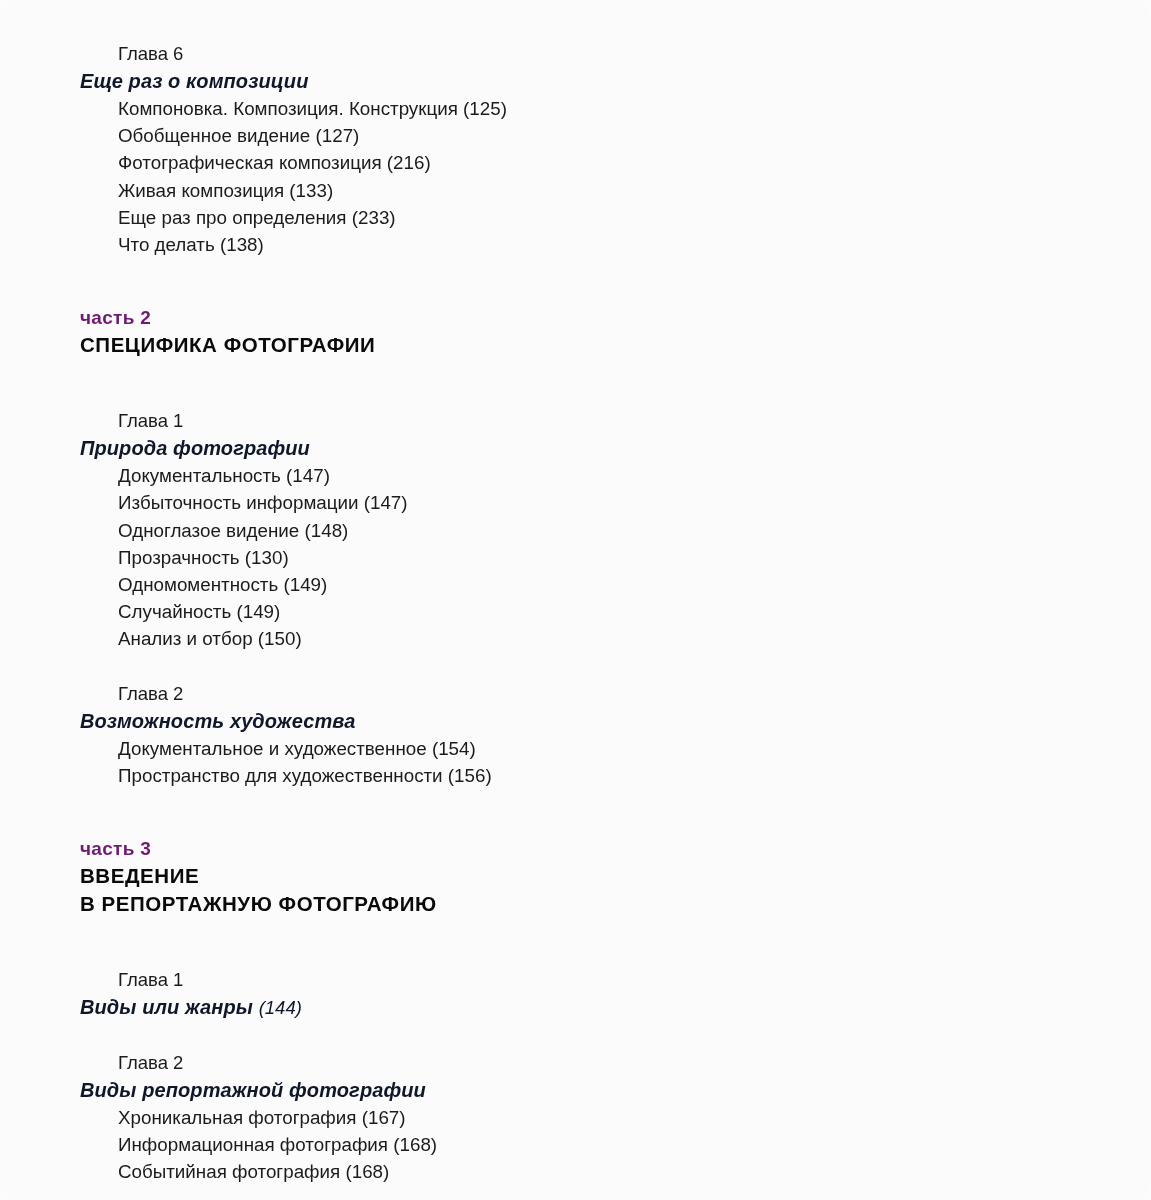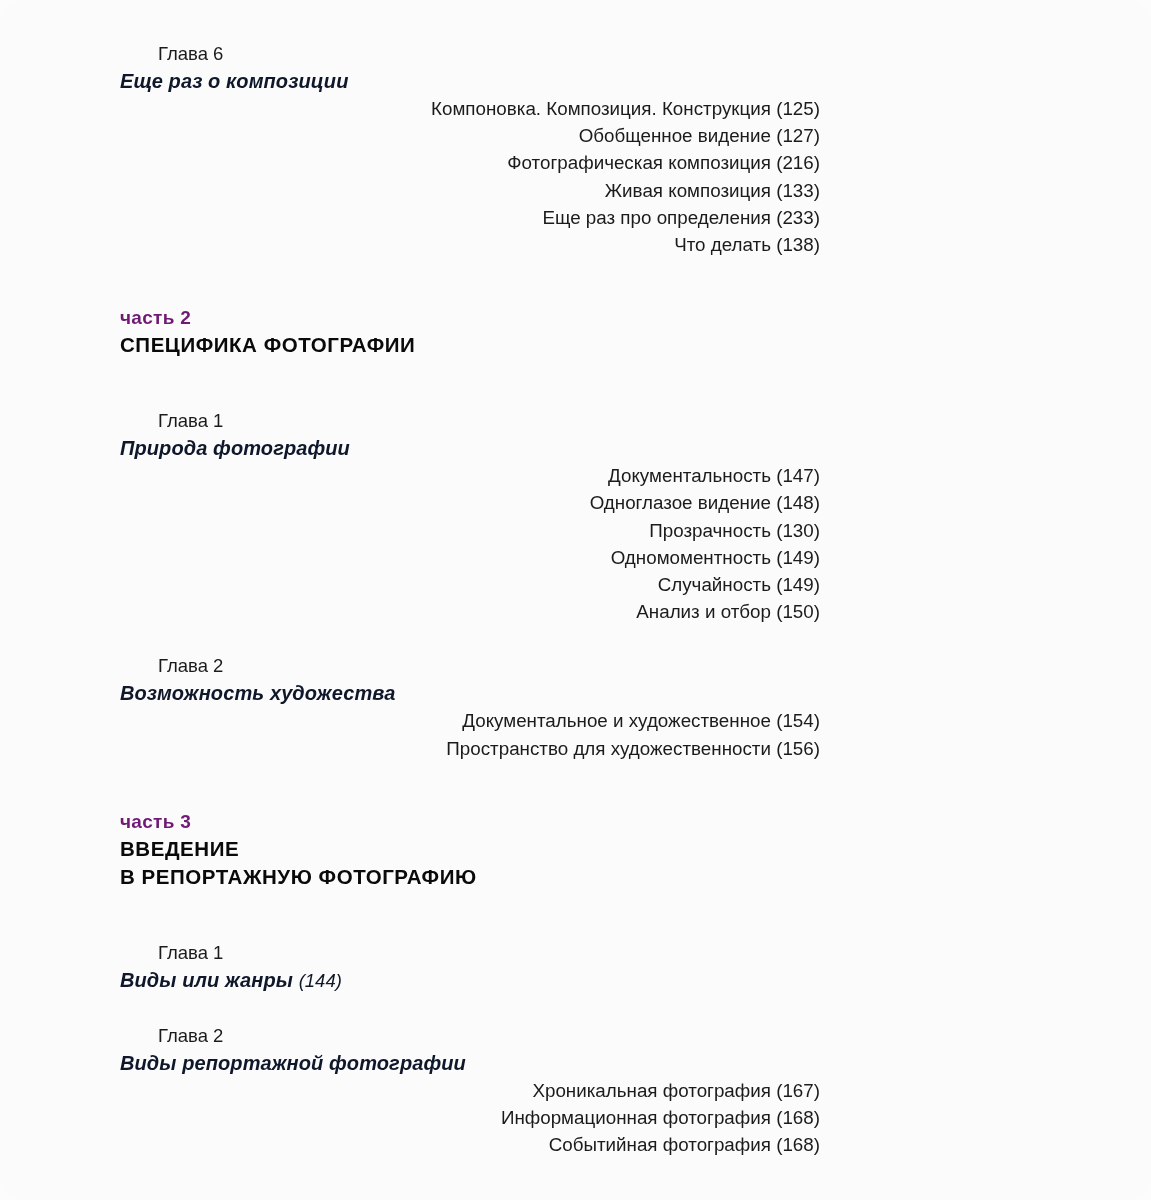--- a/index.html
+++ b/index.html
@@ -14,21 +14,21 @@
     color: #141414;
     overflow: hidden;
     position: relative;
   }
   
   .page {
     position: absolute;
     inset: 0;
     background: #fbfbfc;
     padding-top: 40px;
-    padding-left: 120px;
+    padding-left: 80px;
     box-sizing: border-box;
     border-radius: 21px;
   }
   .toc {
     width: 700px;
   }
 
   
   .chapter-group {
     margin-bottom: 27px;
@@ -67,21 +67,20 @@
     font-size: 18.5px;
     letter-spacing: 0;
   }
   .entry {
     font-size: 18.8px;
     font-weight: 400;
     line-height: 27.2px;
     margin-left: 38px;
     white-space: nowrap;
     color: #1b1b1b;
-    text-align: right;
   }
 
   .part-kicker {
     font-size: 19px;
     font-weight: 700;
     line-height: 27px;
     white-space: nowrap;
     color: #701a75;
     letter-spacing: 0.3px;
   }
@@ -110,20 +109,21 @@
         <div class="entry">Что делать (138)</div>
       </div>
       <div class="part-block first-part">
         <div class="part-kicker">часть 2</div>
         <div class="part-title-line">СПЕЦИФИКА ФОТОГРАФИИ</div>
       </div>
       <div class="chapter-group">
         <div class="chapter-kicker">Глава 1</div>
         <div class="chapter-title"><span>Природа фотографии</span></div>
         <div class="entry">Документальность (147)</div>
+        <div class="entry">Избыточность информации (147)</div>
         <div class="entry">Одноглазое видение (148)</div>
         <div class="entry">Прозрачность (130)</div>
         <div class="entry">Одномоментность (149)</div>
         <div class="entry">Случайность (149)</div>
         <div class="entry">Анализ и отбор (150)</div>
       </div>
       <div class="chapter-group">
         <div class="chapter-kicker">Глава 2</div>
         <div class="chapter-title"><span>Возможность художества</span></div>
         <div class="entry">Документальное и художественное (154)</div>

